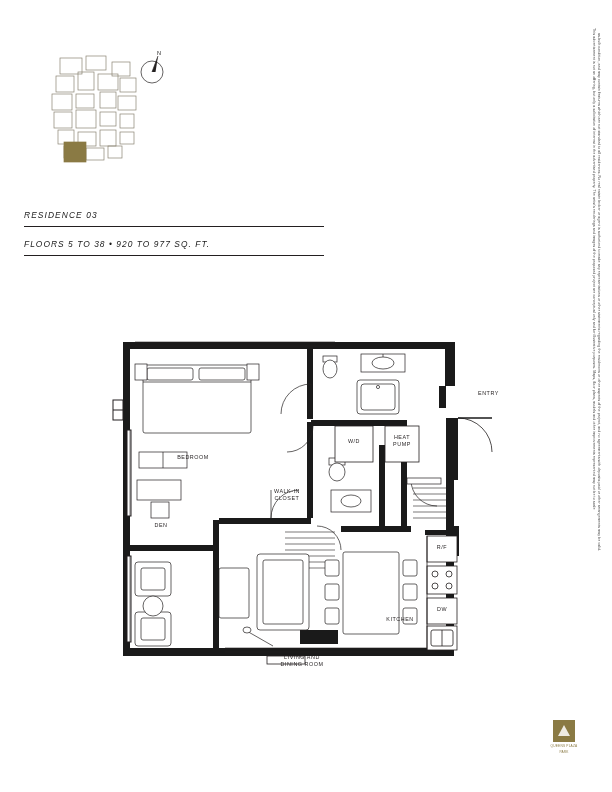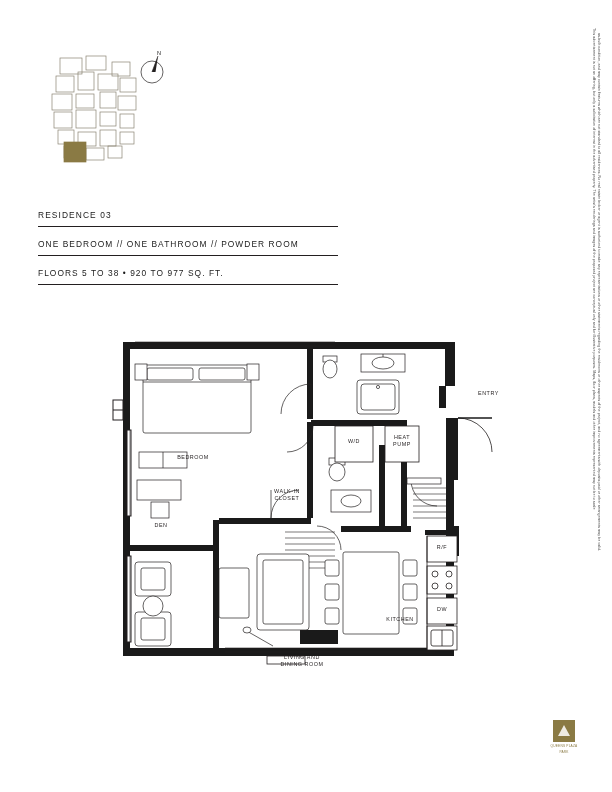--- a/index.html
+++ b/index.html
@@ -38,23 +38,24 @@
     position: absolute;
     left: 19px;
     top: -2px;
     font-size: 5.5px;
     letter-spacing: .4px;
   }
 
   
   .titleblock {
     position: absolute;
-    left: 38px;
+    left: 24px;
     top: 198px;
     width: 300px;
+    font-style: italic;
   }
   .titleblock .line {
     border-bottom: 1px solid #231f20;
     padding-bottom: 6px;
     margin-bottom: 0;
   }
   .t-row {
     padding-top: 12px;
   }
   .t-res {
@@ -172,23 +173,20 @@
     <path d="M14 20 L20 4" stroke="#231f20" stroke-width="0.7"></path>
   </svg>
   <div class="nlabel">N</div>
 </div>
 
 <div class="titleblock">
   <div class="t-row line">
     <div class="t-res">RESIDENCE 03</div>
   </div>
   <div class="t-row line">
-    <div class="t-desc">ONE BEDROOM  //  ONE BATHROOM  //  POWDER ROOM</div>
-  </div>
-  <div class="t-row line">
     <div class="t-floors">FLOORS 5 TO 38  •  920 TO 977 SQ. FT.</div>
   </div>
 </div>
 
 <div class="disclaimer">
   <span class="l1">This advertisement is not an offering, but only a solicitation of interest in the advertised property. The artist's renderings and images of the proposed project are conceptual only and for illustrative purposes. Maps, floor plans, models and other improvements represented may not be to scale</span>
   <span class="l2">as-built condition, and may contain features which are not standard to all residences. No real estate broker or agent is authorized to make any representations or other statements regarding the residences or other aspects of the project, and no agreements with deposits paid or other arrangements may be valid.</span>
 </div>
 
 <div class="logo">

